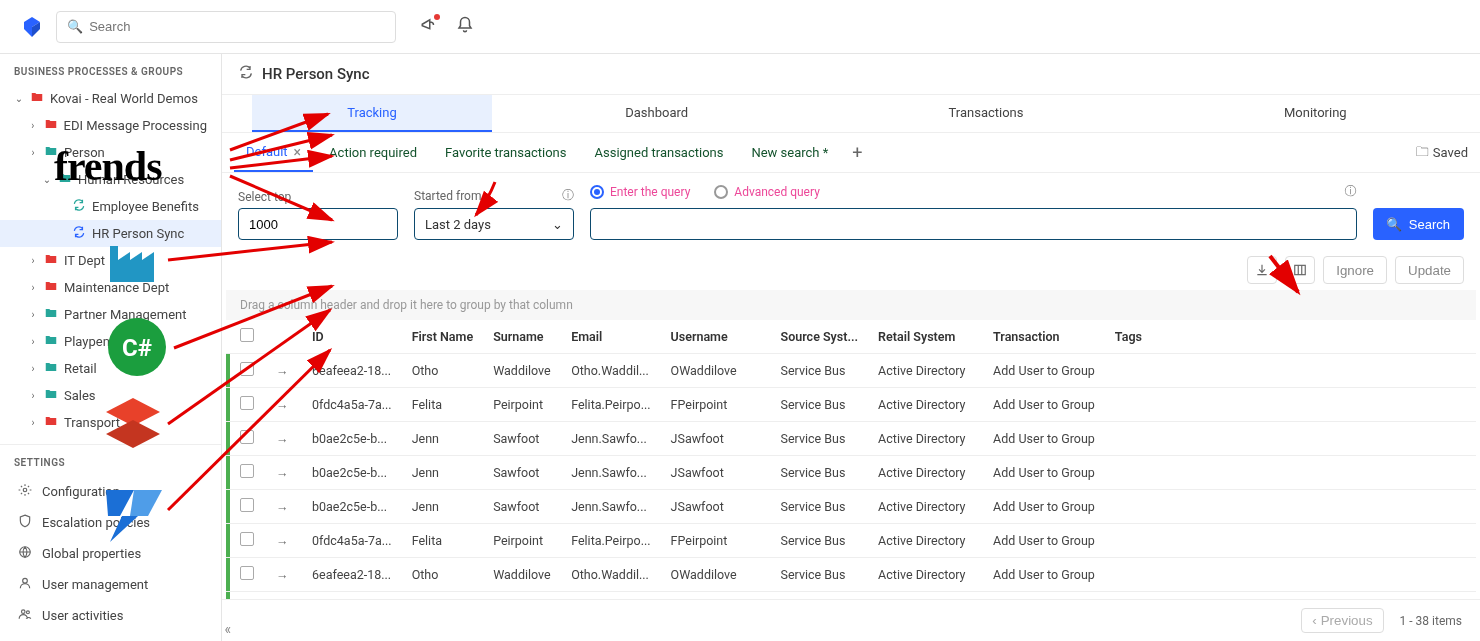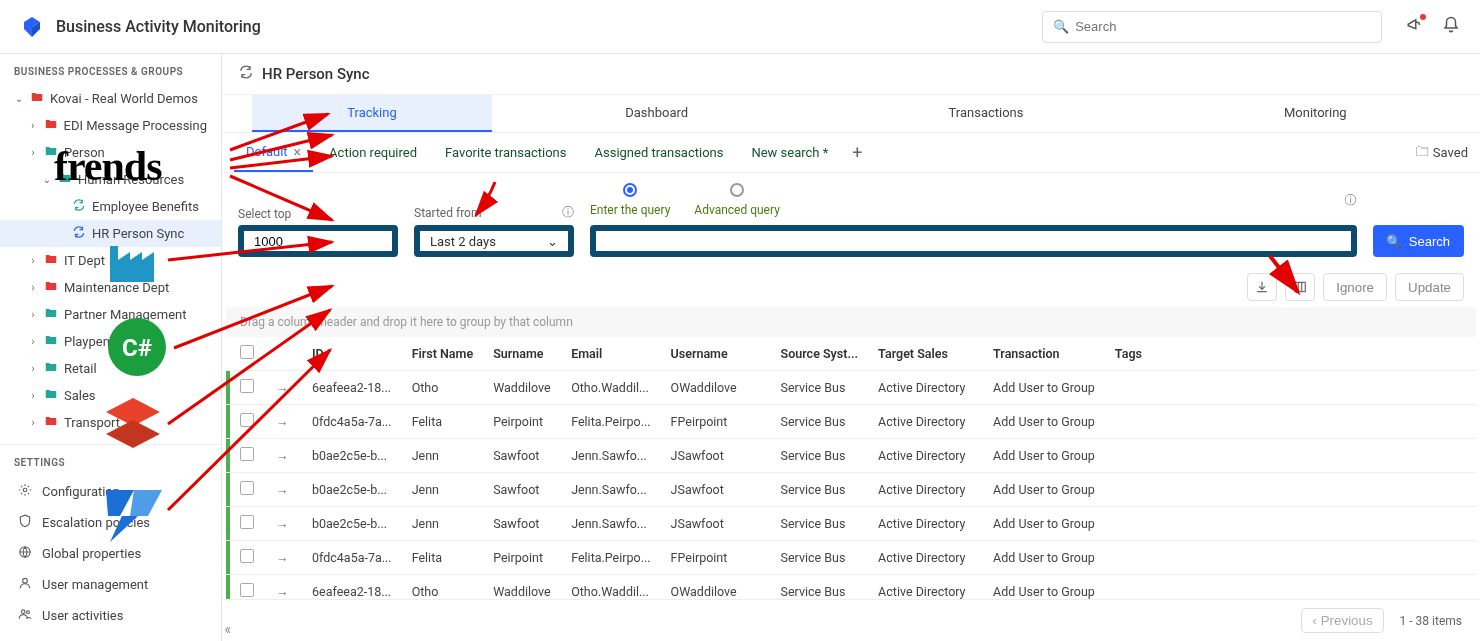--- a/index.html
+++ b/index.html
@@ -38,24 +38,24 @@
 .tab-primary.active { background: #e8f0fe; color: #2962ff; border-bottom: 2px solid #2962ff; max-width: 240px; }
 .tabs-secondary { display: flex; align-items: center; padding: 0 12px; border-bottom: 1px solid #eee; height: 40px; gap: 4px; }
 .tab-sec { padding: 10px 12px; color: #14532d; cursor: pointer; display: flex; align-items: center; gap: 6px; }
 .tab-sec.active { color: #2962ff; border-bottom: 2px solid #2962ff; }
 .tab-close { color: #888; cursor: pointer; font-size: 14px; }
 .tab-plus { color: #666; font-size: 18px; cursor: pointer; padding: 0 8px; }
 .saved-btn { margin-left: auto; display: flex; align-items: center; gap: 4px; color: #444; cursor: pointer; }
 .query-row { display: flex; align-items: flex-end; gap: 16px; padding: 10px 16px; }
 .qcol { display: flex; flex-direction: column; gap: 4px; }
 .qlabel { font-size: 12px; color: #666; display: flex; align-items: center; gap: 4px; }
-.qinput { height: 32px; border: 6px solid #0c4a6e; border-radius: 4px; padding: 0 10px; font-size: 13px; }
+.qinput { height: 32px; border: 1px solid #0c4a6e; border-radius: 4px; padding: 0 10px; font-size: 13px; }
 .qselect { display: flex; align-items: center; justify-content: space-between; }
 .radio-row { display: flex; gap: 24px; align-items: center; margin-bottom: 4px; }
-.radio-opt { display: flex; align-items: center; gap: 6px; font-size: 12px; color: #4d7c0f; flex-direction: column; }
+.radio-opt { display: flex; align-items: center; gap: 6px; font-size: 12px; color: #ec4899; }
 .radio-dot { width: 14px; height: 14px; border: 2px solid #2962ff; border-radius: 50%; display: flex; align-items: center; justify-content: center; }
 .radio-dot.filled::after { content: ""; width: 6px; height: 6px; background: #2962ff; border-radius: 50%; }
 .radio-dot.empty { border-color: #999; }
 .info-i { color: #888; font-size: 12px; }
 .search-btn { height: 32px; background: #2962ff; color: #fff; border: none; border-radius: 4px; padding: 0 14px; font-size: 13px; cursor: pointer; display: flex; align-items: center; gap: 6px; }
 .action-row { display: flex; justify-content: flex-end; gap: 8px; padding: 6px 16px; align-items: center; }
 .icon-btn { width: 30px; height: 28px; border: 1px solid #ddd; border-radius: 4px; background: #fff; display: flex; align-items: center; justify-content: center; color: #666; cursor: pointer; }
 .text-btn { height: 28px; border: 1px solid #ddd; border-radius: 4px; background: #fff; padding: 0 12px; color: #888; cursor: pointer; }
 .grouping-bar { background: #f7f7f7; padding: 8px 14px; font-size: 12px; color: #999; margin: 0 4px; }
 .table-wrap { flex: 1; overflow: auto; margin: 0 4px; }
@@ -89,21 +89,20 @@
 <body>
 
 <div class="app">
   <div class="topbar">
     <div class="logo">
       <svg viewBox="0 0 24 24">
           <path fill="#2962ff" d="M12 2 L4 7 L4 14 L12 22 L12 12 L20 7 Z"></path>
           <path fill="#1e4fcc" d="M12 12 L12 22 L20 14 L20 7 Z"></path>
         </svg>
     </div>
-    <div class="app-title">Business Activity Monitoring</div>
     <div class="search-box">
       <span>🔍</span>
       <input placeholder="Search" style="">
     </div>
     <div class="top-icons">
       <span class="announce-icon">
         <svg width="18" height="18" viewBox="0 0 24 24" fill="none" stroke="#555" stroke-width="2">
             <path d="M3 11 L13 5 L13 17 L3 13 Z M13 8 C16 8 18 10 18 12"></path>
           </svg>
       </span>
@@ -357,21 +356,21 @@
               <tr id="thead-row">
                 <th class="status-bar"></th>
                 <th class="col-check"><span class="checkbox"></span></th>
                 <th class="col-arrow"></th>
                 <th class="col-id">ID</th>
                 <th class="col-fn">First Name</th>
                 <th class="col-sn">Surname</th>
                 <th class="col-em">Email</th>
                 <th class="col-un">Username</th>
                 <th class="col-ss">Source Syst...</th>
-                <th class="col-ts">Target Sales</th>
+                <th class="col-ts">Retail System</th>
                 <th class="col-tr">Transaction</th>
                 <th class="">Tags</th>
               </tr>
             </thead>
           <tbody id="tbody">
               <tr>
     <td class="status-bar status-green"></td>
     <td><span class="checkbox"></span></td>
     <td class="arrow-cell">→</td>
     <td>6eafeea2-18...</td>

